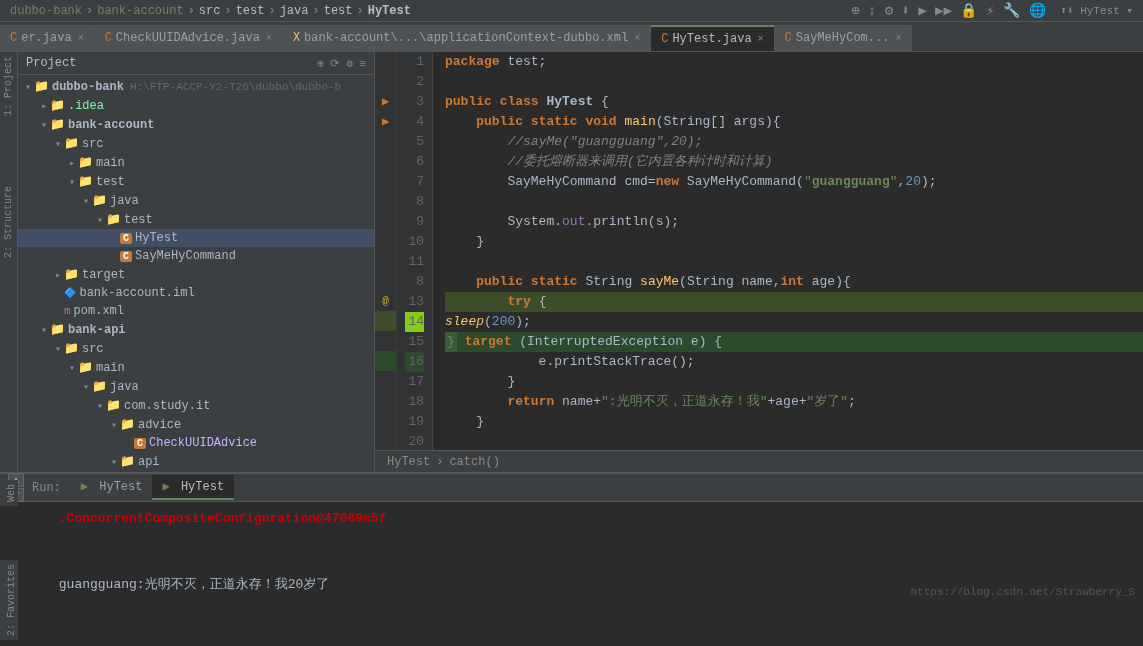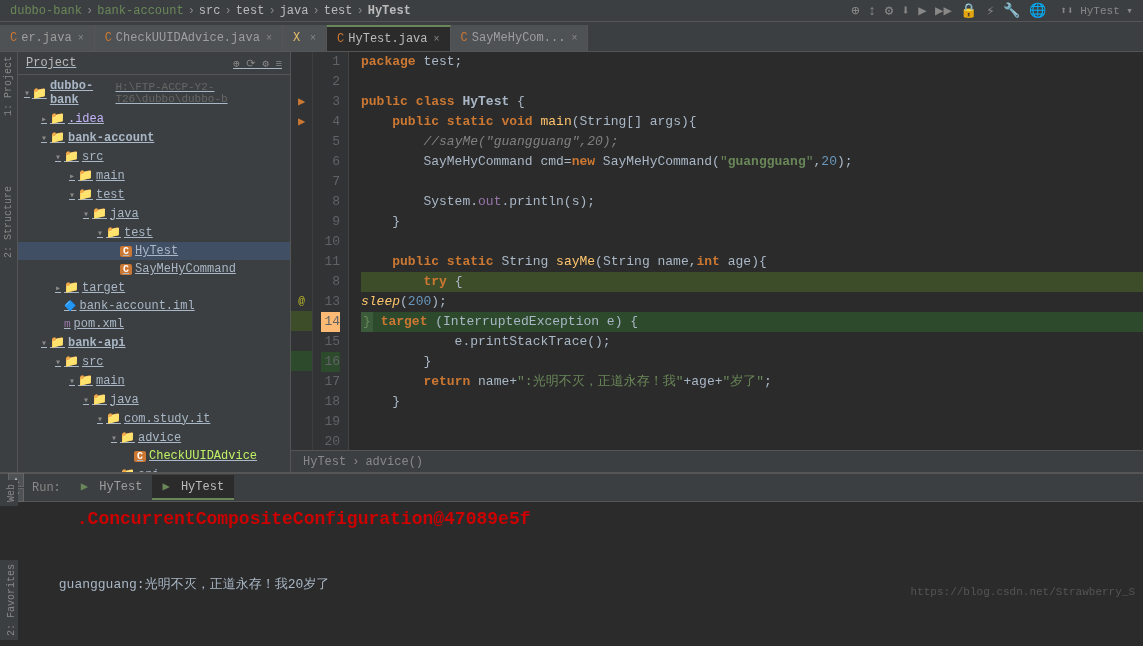--- a/index.html
+++ b/index.html
@@ -91,37 +91,38 @@
     <span>er.java</span>
     <span class="close-x">×</span>
   </div>
   <div class="tab">
     <span class="tab-icon" style="color:#cc7832;">C</span>
     <span>CheckUUIDAdvice.java</span>
     <span class="close-x">×</span>
   </div>
   <div class="tab">
     <span class="tab-icon" style="color:#e8bf6a;">X</span>
+    <span>bank-account\...\applicationContext-dubbo.xml</span>
     <span class="close-x">×</span>
   </div>
   <div class="tab active">
     <span class="tab-icon" style="color:#cc7832;">C</span>
     <span>HyTest.java</span>
     <span class="close-x">×</span>
   </div>
   <div class="tab">
     <span class="tab-icon" style="color:#cc7832;">C</span>
     <span>SayMeHyCom...</span>
     <span class="close-x">×</span>
   </div>
 </div>
 
 <div id="main-layout" style="display:flex; height:420px;">
 
-  <div id="sidebar" style="width:291px; background:#3c3f41; border-right:1px solid #555; display:flex; flex-direction:column; position:relative;text-decoration:underline;">
+  <div id="sidebar" style="width:375px; background:#3c3f41; border-right:1px solid #555; display:flex; flex-direction:column; position:relative;">
 
     <div style="position:absolute; left:0; top:0; width:18px; height:100%; background:#3c3f41; border-right:1px solid #555; z-index:5; display:flex; flex-direction:column; align-items:center; padding-top:4px; gap:30px;">
       <span style="writing-mode:vertical-lr; transform:rotate(180deg); font-size:10px; color:#888; cursor:pointer;">1: Project</span>
       <span style="writing-mode:vertical-lr; transform:rotate(180deg); font-size:10px; color:#888; cursor:pointer; margin-top:40px;">2: Structure</span>
     </div>
     <div style="margin-left:18px; display:flex; flex-direction:column; height:100%;">
       <div id="sidebar-header" style="display:flex; align-items:center; padding:4px 8px; background:#3c3f41; border-bottom:1px solid #555; font-size:12px; color:#bbbbbb;">
         <span>Project</span>
         <div style="flex:1;"></div>
         <span style="font-size:11px; color:#888;">⊕ ⟳ ⚙ ≡</span>
@@ -131,21 +132,21 @@
         <div class="tree-item" style="padding-left:4px;">
           <span class="arrow">▾</span>
           <span style="color:#c4a35a; margin-right:3px;">📁</span>
           <span style="color:#a9b7c6; font-weight:bold;">dubbo-bank</span>
           <span style="color:#666; margin-left:6px; font-size:11px;">H:\FTP-ACCP-Y2-T26\dubbo\dubbo-b</span>
         </div>
 
         <div class="tree-item" style="padding-left:20px;">
           <span class="arrow">▸</span>
           <span style="color:#c4a35a; margin-right:3px;">📁</span>
-          <span style="color:#c4b5fd;">.idea</span>
+          <span style="color:#86efac;">.idea</span>
         </div>
 
         <div class="tree-item" style="padding-left:20px;">
           <span class="arrow">▾</span>
           <span style="color:#c4a35a; margin-right:3px;">📁</span>
           <span style="color:#a9b7c6; font-weight:bold;">bank-account</span>
         </div>
 
         <div class="tree-item" style="padding-left:34px;">
           <span class="arrow">▾</span>
@@ -239,21 +240,21 @@
 
         <div class="tree-item" style="padding-left:90px;">
           <span class="arrow">▾</span>
           <span style="color:#c4a35a; margin-right:3px;">📁</span>
           <span style="color:#a9b7c6;">advice</span>
         </div>
 
         <div class="tree-item" style="padding-left:104px;">
           <span class="arrow" style="width:12px;"> </span>
           <span style="background:#cc7832; color:#fff; font-size:10px; font-weight:bold; padding:0 3px; margin-right:3px; border-radius:2px;">C</span>
-          <span style="color:#bef264;">CheckUUIDAdvice</span>
+          <span style="color:#c4b5fd;">CheckUUIDAdvice</span>
         </div>
 
         <div class="tree-item" style="padding-left:90px;">
           <span class="arrow">▾</span>
           <span style="color:#c4a35a; margin-right:3px;">📁</span>
           <span style="color:#a9b7c6;">api</span>
         </div>
 
         <div class="tree-item" style="padding-left:104px;">
           <span class="arrow" style="width:12px;"> </span>
@@ -303,21 +304,21 @@
         <div>4</div>
         <div>5</div>
         <div>6</div>
         <div>7</div>
         <div>8</div>
         <div>9</div>
         <div>10</div>
         <div>11</div>
         <div>8</div>
         <div>13</div>
-        <div style="background:#fdba74;text-align:right;">14</div>
+        <div style="background:#84cc16;text-align:right;">14</div>
         <div>15</div>
         <div style="background:#2d4a2d;">16</div>
         <div>17</div>
         <div>18</div>
         <div>19</div>
         <div>20</div>
       </div>
 
       <div id="code-content" style="flex:1; padding:0 0 0 12px; overflow:auto; line-height:20px; font-size:13px; font-family:'Courier New',Consolas,monospace; background:#2b2b2b;">
 
@@ -332,20 +333,23 @@
         </div>
 
         <div class="code-line">
           <span class="plain">    </span><span class="kw">public</span><span class="plain"> </span><span class="kw">static</span><span class="plain"> </span><span class="kw">void</span><span class="plain"> </span><span class="fn">main</span><span class="plain">(String[] args){</span>
         </div>
 
         <div class="code-line">
           <span class="plain">        </span><span class="cm">//sayMe("guangguang",20);</span>
         </div>
 
+        <div class="code-line">
+          <span class="plain">        </span><span class="cm">//委托熔断器来调用(它内置各种计时和计算)</span>
+        </div>
 
         <div class="code-line">
           <span class="plain">        SayMeHyCommand cmd=</span><span class="kw">new</span><span class="plain"> SayMeHyCommand(</span><span class="str">"</span><span class="str" style="color:#6a8759; font-weight:bold;">guangguang</span><span class="str">"</span><span class="plain">,</span><span class="num">20</span><span class="plain">);</span>
         </div>
 
 
         <div class="code-line">&nbsp;</div>
 
         <div class="code-line">
           <span class="plain">        System.</span><span class="field">out</span><span class="plain">.println(s);</span>
@@ -388,21 +392,21 @@
         <div class="code-line">
           <span class="plain">    }</span>
         </div>
 
       </div>
     </div>
 
     <div id="code-breadcrumb" style="height:22px; background:#3c3f41; border-top:1px solid #555; display:flex; align-items:center; padding:0 10px; font-size:12px; color:#888;">
       <span style="color:#888;">HyTest</span>
       <span style="margin:0 4px;">›</span>
-      <span style="color:#888;">advice()</span>
+      <span style="color:#888;">catch()</span>
     </div>
   </div>
 
 </div>
 
 <div id="bottom-panel" style="height:130px; background:#2b2b2b; border-top:2px solid #555; display:flex; flex-direction:column; position:relative;">
 
   <div id="bottom-tabs-bar" style="display:flex; align-items:center; background:#3c3f41; height:28px; border-bottom:1px solid #555; padding:0 8px;">
 
     <div style="display:flex; flex-direction:column; margin-right:8px; gap:1px;">
@@ -414,21 +418,21 @@
       <span style="color:#6a8759; margin-right:4px;">▶</span>
       <span>HyTest</span>
     </div>
     <div class="btab active" style="padding:4px 10px; font-size:12px; color:#bbbbbb; cursor:pointer; border-bottom:2px solid #6a8759; background:#2b2b2b;">
       <span style="color:#6a8759; margin-right:4px;">▶</span>
       <span>HyTest</span>
     </div>
   </div>
 
   <div id="bottom-content" style="flex:1; padding:6px 12px; overflow:auto; background:#2b2b2b; display:flex; flex-direction:column; justify-content:center;">
-    <div class="output-line output-red" style="font-size:18px; line-height:22px; color:#cc0000; font-weight:bold; font-family:'Courier New',Consolas,monospace;">
+    <div class="output-line output-red" style="font-size:13px; line-height:22px; color:#cc0000; font-weight:bold; font-family:'Courier New',Consolas,monospace;">
       <span>.ConcurrentCompositeConfiguration@47089e5f</span>
     </div>
     <div class="output-line output-normal" style="font-size:13px; line-height:22px; color:#a9b7c6; font-family:'Courier New',Consolas,monospace;">
       <span>guangguang:光明不灭，正道永存！我20岁了</span>
     </div>
   </div>
 
   <div id="watermark" style="position:absolute; bottom:4px; right:8px; font-size:11px; color:#555;">
     <span>https://blog.csdn.net/Strawberry_S</span>
   </div>

